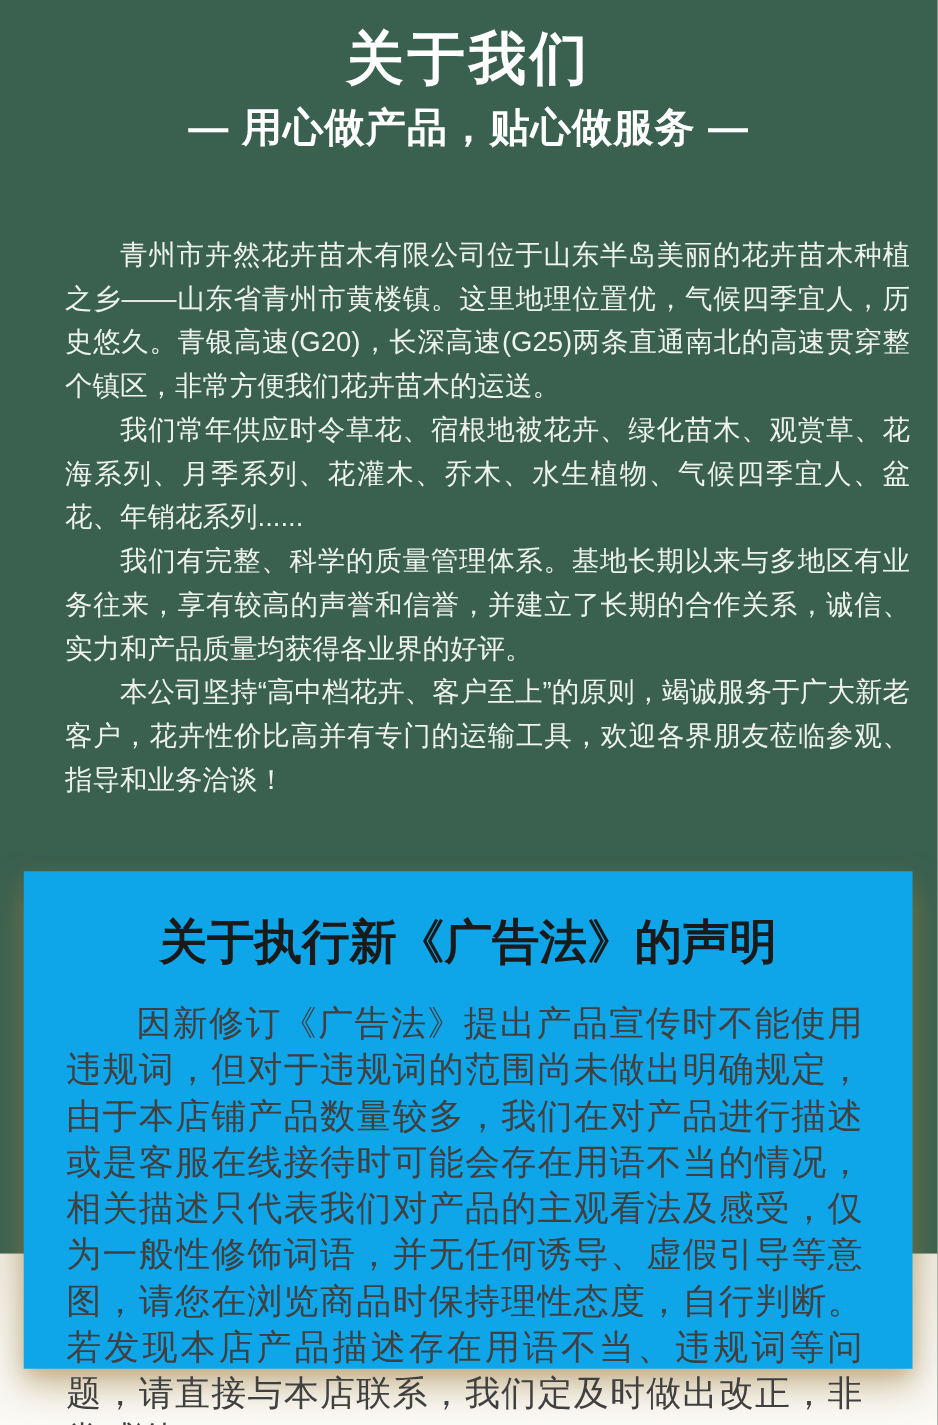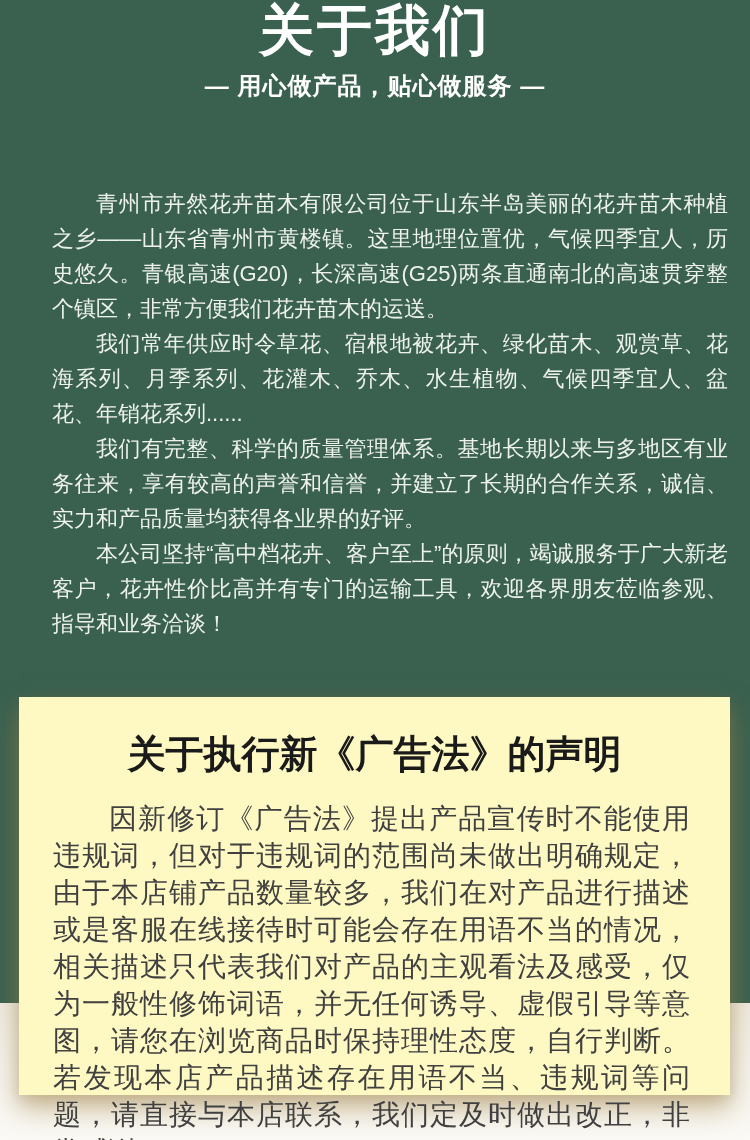--- a/index.html
+++ b/index.html
@@ -11,42 +11,42 @@
   .green-section{
     position:absolute;left:0;top:0;width:750px;height:1003px;
     background:#3a6150;
   }
   .cream-section{
     position:absolute;left:0;top:1003px;width:750px;height:137px;
     background:linear-gradient(180deg,#efebe0 0%,#f6f4ee 55%,#fbfaf6 100%);
   }
   .about-header{ text-align:center;color:#ffffff; }
   .about-title{
-    margin:0;padding-top:0;
-    font-size:55px;line-height:60px;font-weight:bold;letter-spacing:3px;
+    margin:0;padding-top:16px;
+    font-size:46px;line-height:60px;font-weight:bold;letter-spacing:3px;
   }
   .about-subtitle{
     margin:12px 0 0 0;
-    font-size:24px;line-height:28px;font-weight:600;letter-spacing:1px;
+    font-size:32px;line-height:28px;font-weight:600;letter-spacing:1px;
   }
   .about-en{
     margin:9px 0 0 0;
     font-size:15px;line-height:18px;font-weight:normal;
     letter-spacing:3px;color:rgba(255,255,255,0.45);
   }
   .about-body{
     position:absolute;left:52px;top:186px;width:676px;
     color:#eef2ec;
     font-size:22px;line-height:35px;
     text-align:justify;text-justify:inter-ideograph;
   }
   .about-body p{ margin:0;text-indent:2em; }
   .statement-card{
     position:absolute;left:19px;top:697px;width:711px;height:398px;
-    background:#fef9c3;
+    background:#0ea5e9;
     box-shadow:0 14px 26px rgba(168,136,72,0.5), 0 4px 14px rgba(120,100,60,0.25);
     box-sizing:border-box;
   }
   .statement-title{
     margin:0;padding-top:36px;
     text-align:center;color:#1a1a1a;
     font-size:38px;line-height:42px;font-weight:bold;
   }
   .statement-body{
     margin:25px 40px 0 34px;

